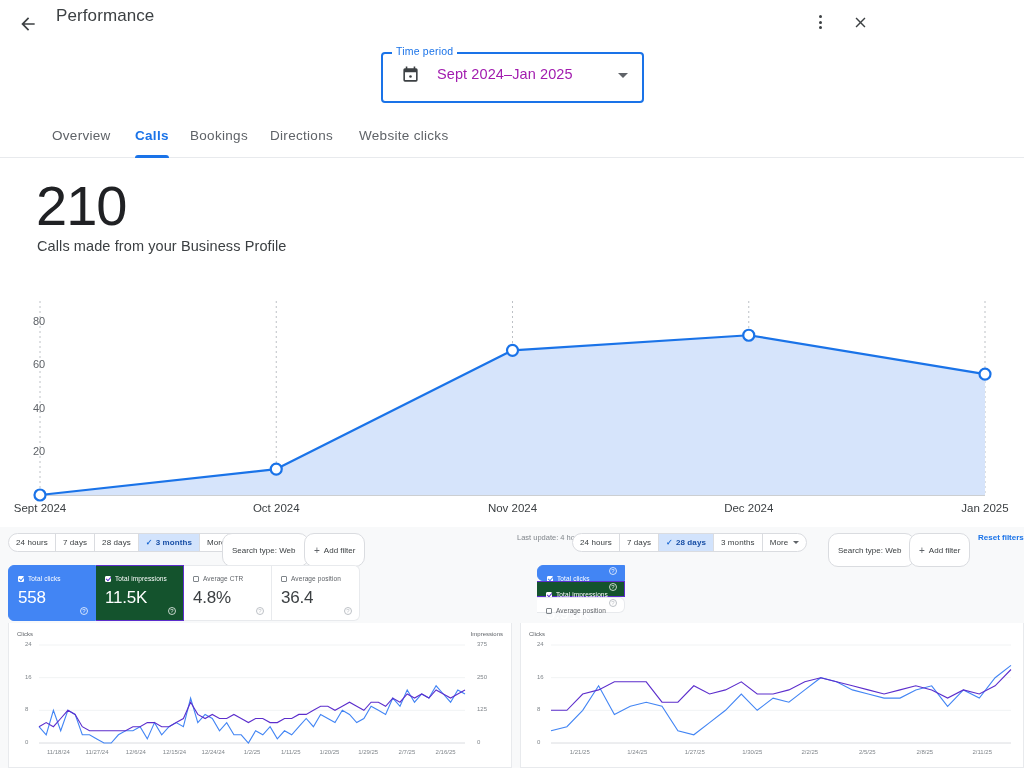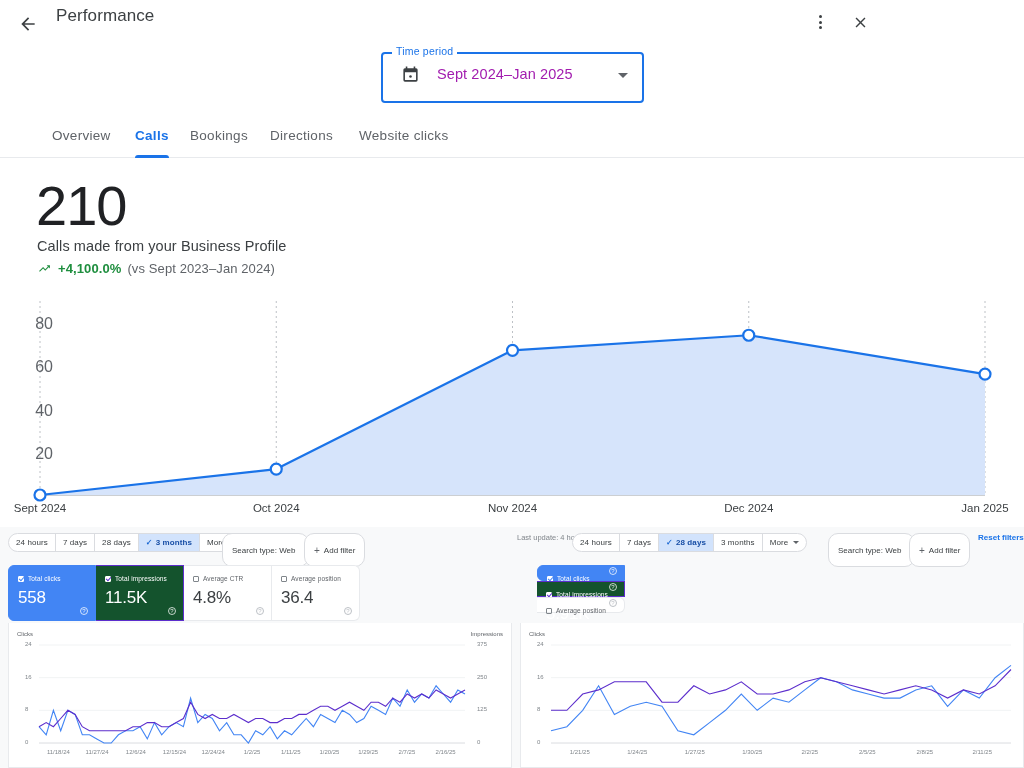--- a/index.html
+++ b/index.html
@@ -85,21 +85,21 @@
     font-size: 14.5px; color: #3c4043; letter-spacing: .1px;
   }
   .metric-delta-row { position: absolute; left: 37px; top: 261px; display: flex; align-items: center; gap: 6px; }
   .delta-val { font-size: 13px; color: #1e8e3e; font-weight: bold; letter-spacing: .1px; }
   .delta-cmp { font-size: 13px; color: #5f6368; letter-spacing: .1px; }
 
   
   .chart-area { position: absolute; left: 0; top: 295px; width: 1024px; height: 232px; }
   .chart-svg { position: absolute; left: 0; top: 0; }
   .ytick {
-    position: absolute; font-size: 16px; color: #5f6368; text-align: right;
+    position: absolute; font-size: 11px; color: #5f6368; text-align: center;
     width: 28px;
   }
   .xtick {
     position: absolute; font-size: 11.5px; color: #3c4043; text-align: center;
     width: 120px; top: 207px;
   }
 
   
   .gsc-wrap { position: absolute; left: 0; top: 527px; width: 1024px; height: 241px; background: #f8f9fa; }
   .panel { position: absolute; top: 0; width: 512px; height: 241px; }
@@ -233,27 +233,20 @@
       <div class="tab" style="left: 270px;">
         <span>Directions</span>
       </div>
       <div class="tab" style="left: 359px;">
         <span>Website clicks</span>
       </div>
     </div>
 
   <div class="metric-number">210</div>
   <div class="metric-label">Calls made from your Business Profile</div>
-  <div class="metric-delta-row">
-    <svg width="15" height="13" viewBox="0 0 24 24">
-      <path d="M16 6l2.3 2.3-4.9 4.9-4-4L2 16.6 3.4 18l6-6 4 4 6.3-6.3L22 12V6z" fill="#1e8e3e"></path>
-    </svg>
-    <span class="delta-val">+4,100.0%</span>
-    <span class="delta-cmp">(vs Sept 2023–Jan 2024)</span>
-  </div>
 
   <div class="chart-area" id="chart-area">
       <svg class="chart-svg" width="1024" height="232">
         <line x1="40" x2="40" y1="6" y2="200" stroke="#bdc1c6" stroke-width="1" stroke-dasharray="2 3"></line>
         <line x1="276.25" x2="276.25" y1="6" y2="200" stroke="#bdc1c6" stroke-width="1" stroke-dasharray="2 3"></line>
         <line x1="512.5" x2="512.5" y1="6" y2="200" stroke="#bdc1c6" stroke-width="1" stroke-dasharray="2 3"></line>
         <line x1="748.75" x2="748.75" y1="6" y2="200" stroke="#bdc1c6" stroke-width="1" stroke-dasharray="2 3"></line>
         <line x1="985" x2="985" y1="6" y2="200" stroke="#bdc1c6" stroke-width="1" stroke-dasharray="2 3"></line>
         <line x1="40" x2="985" y1="200" y2="200" stroke="#9aa0a6" stroke-width="1"></line>
         <path d="M40 200 L276.25 174.0909090909091 L512.5 55.34090909090909 L748.75 40.22727272727272 L985 79.0909090909091 L985 200 L40 200 Z" fill="#d6e4fb"></path>

